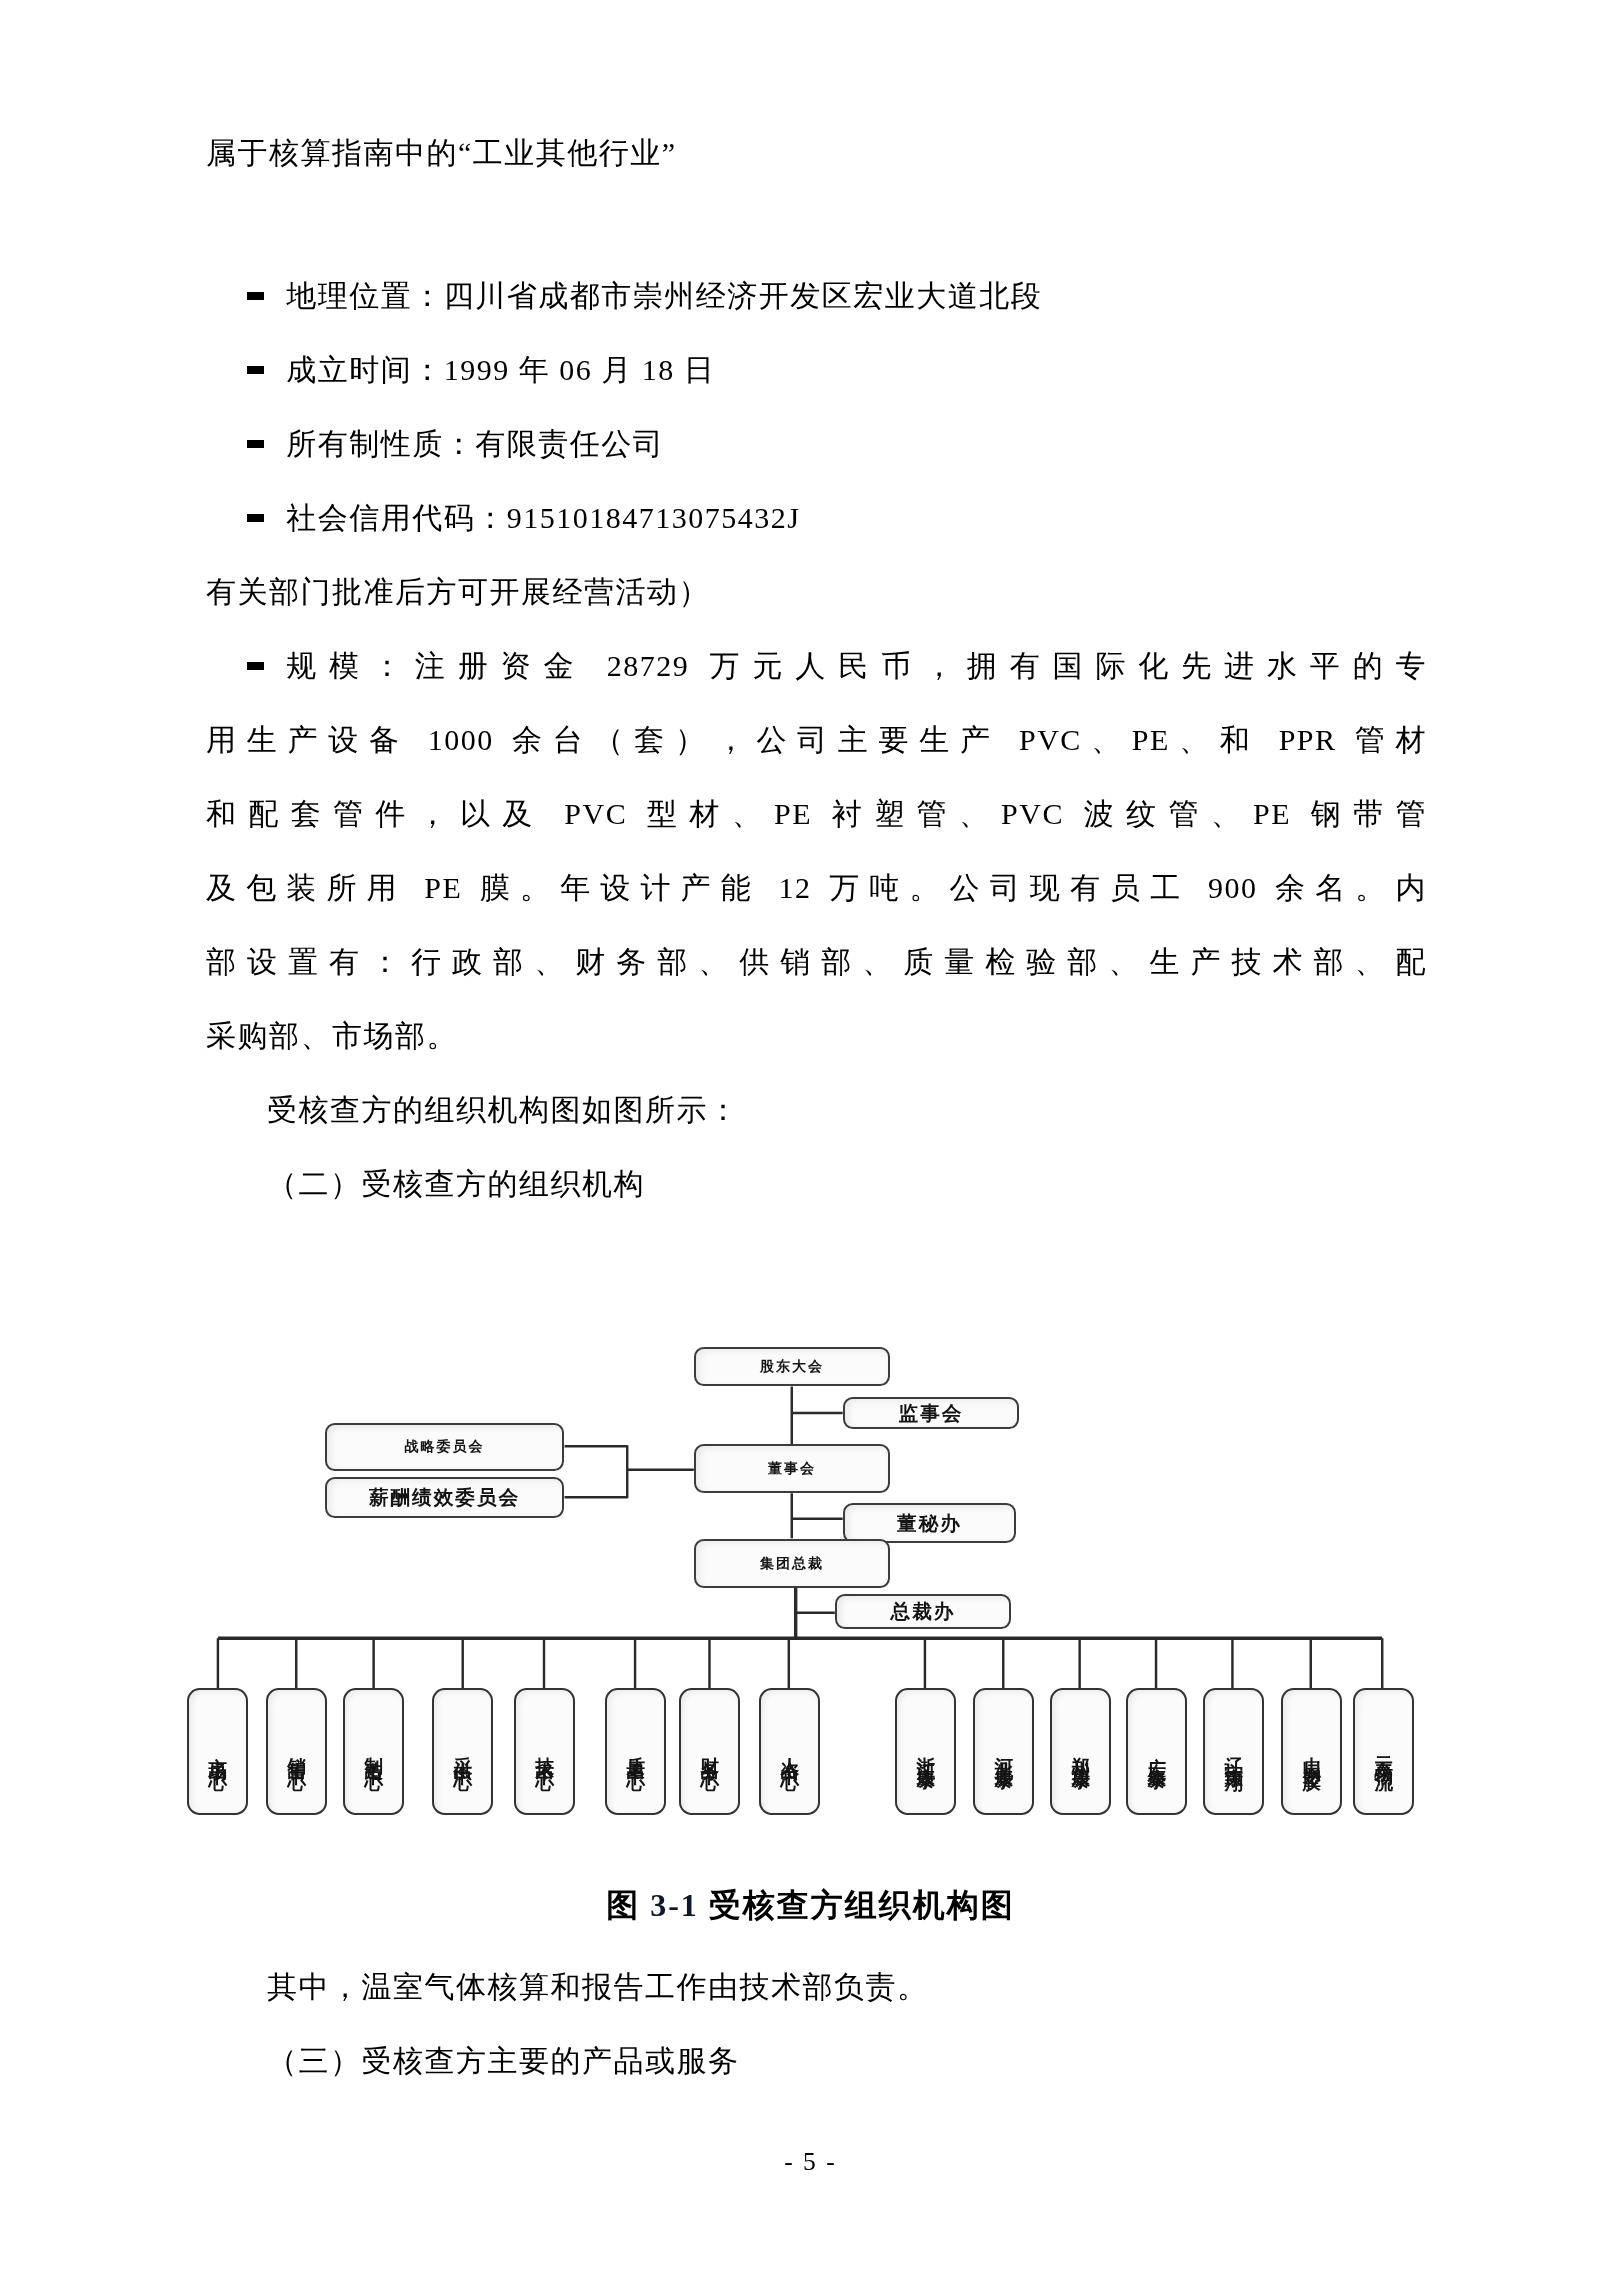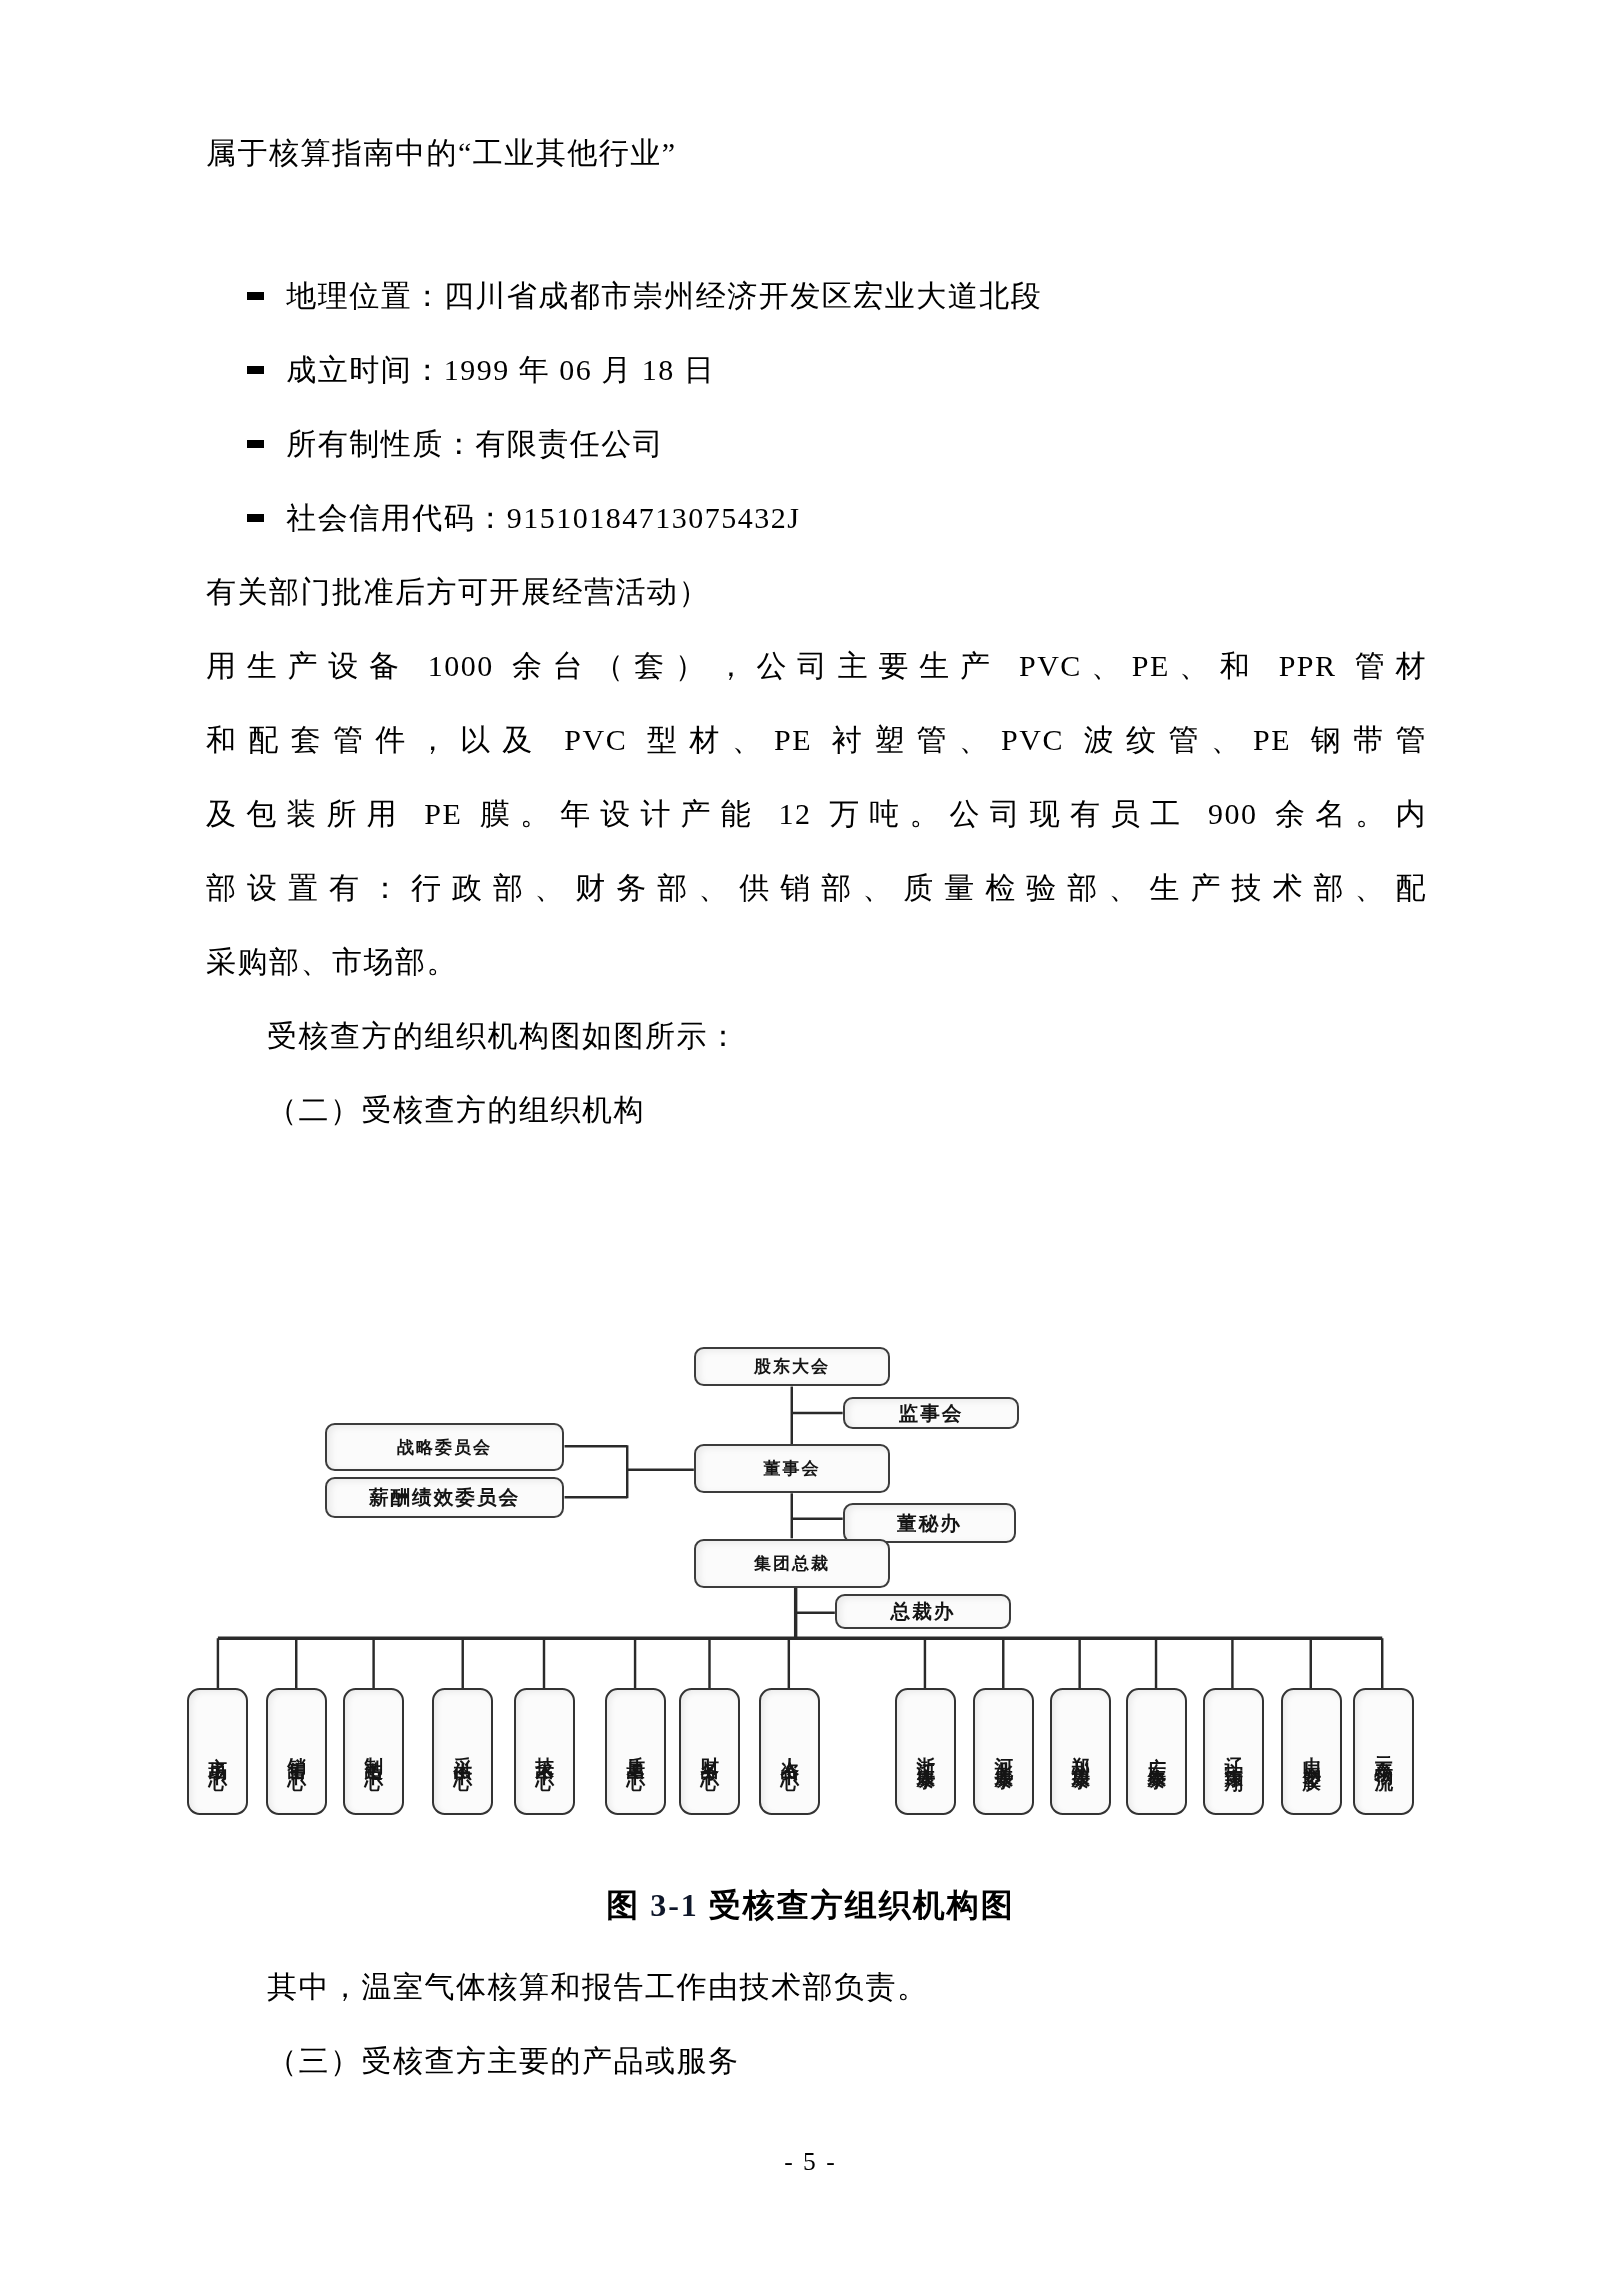--- a/index.html
+++ b/index.html
@@ -20,21 +20,21 @@
   .line .t{display:block;}
   .line.fill .t{flex:1 1 auto;white-space:normal;text-align:justify;text-align-last:justify;}
   .line.fill.nobul{display:block;line-height:74px;text-align:justify;text-align-last:justify;white-space:normal;}
   
   #orgchart{position:absolute;left:147px;top:1318px;width:1313px;height:519px;}
   #orgchart svg{position:absolute;left:0;top:0;z-index:0;}
   .node{
     position:absolute;z-index:1;background:#fbfbfb;border:2px solid #3c3c3c;border-radius:9.8px;
     display:flex;align-items:center;justify-content:center;
     font-family:"Liberation Sans","DejaVu Sans",sans-serif;font-weight:bold;color:#141414;
-    font-size:17px;letter-spacing:2px;box-shadow:inset 3.9px 2px 7.8px rgba(0,0,0,0.07);
+    font-size:14px;letter-spacing:2px;box-shadow:inset 3.9px 2px 7.8px rgba(0,0,0,0.07);
     box-sizing:border-box;
   }
   .node.small{font-size:19.6px;}
   .vnode{
     position:absolute;z-index:1;top:370px;width:61px;height:127px;background:#fbfbfb;
     border:2px solid #333;border-radius:12.7px;display:flex;align-items:center;justify-content:center;
     font-family:"Liberation Sans","DejaVu Sans",sans-serif;font-weight:bold;color:#141414;
     font-size:18.6px;box-shadow:inset 2.9px 2px 6.9px rgba(0,0,0,0.07);box-sizing:border-box;
   }
   .vnode .vt{writing-mode:vertical-rl;text-orientation:upright;letter-spacing:4.9px;line-height:1;}
@@ -68,20 +68,24 @@
     <span class="t">所有制性质：有限责任公司</span>
   </div>
   <div class="line bullet">
     <span class="bullet-sq"></span>
     <span class="t">社会信用代码：91510184713075432J</span>
   </div>
   <div class="line">
       <span class="t">有关部门批准后方可开展经营活动）</span>
     </div>
 
+  <div class="line bullet fill">
+    <span class="bullet-sq"></span>
+    <span class="t">规模：注册资金 28729 万元人民币，拥有国际化先进水平的专</span>
+  </div>
   <div class="line fill nobul">用生产设备 1000 余台（套），公司主要生产 PVC、PE、和 PPR 管材</div>
   <div class="line fill nobul">和配套管件，以及 PVC 型材、PE 衬塑管、PVC 波纹管、PE 钢带管</div>
   <div class="line fill nobul">及包装所用 PE 膜。年设计产能 12 万吨。公司现有员工 900 余名。内</div>
   <div class="line fill nobul">部设置有：行政部、财务部、供销部、质量检验部、生产技术部、配</div>
   <div class="line">
       <span class="t">采购部、市场部。</span>
     </div>
 
   <div class="line indent2">
       <span class="t">受核查方的组织机构图如图所示：</span>

